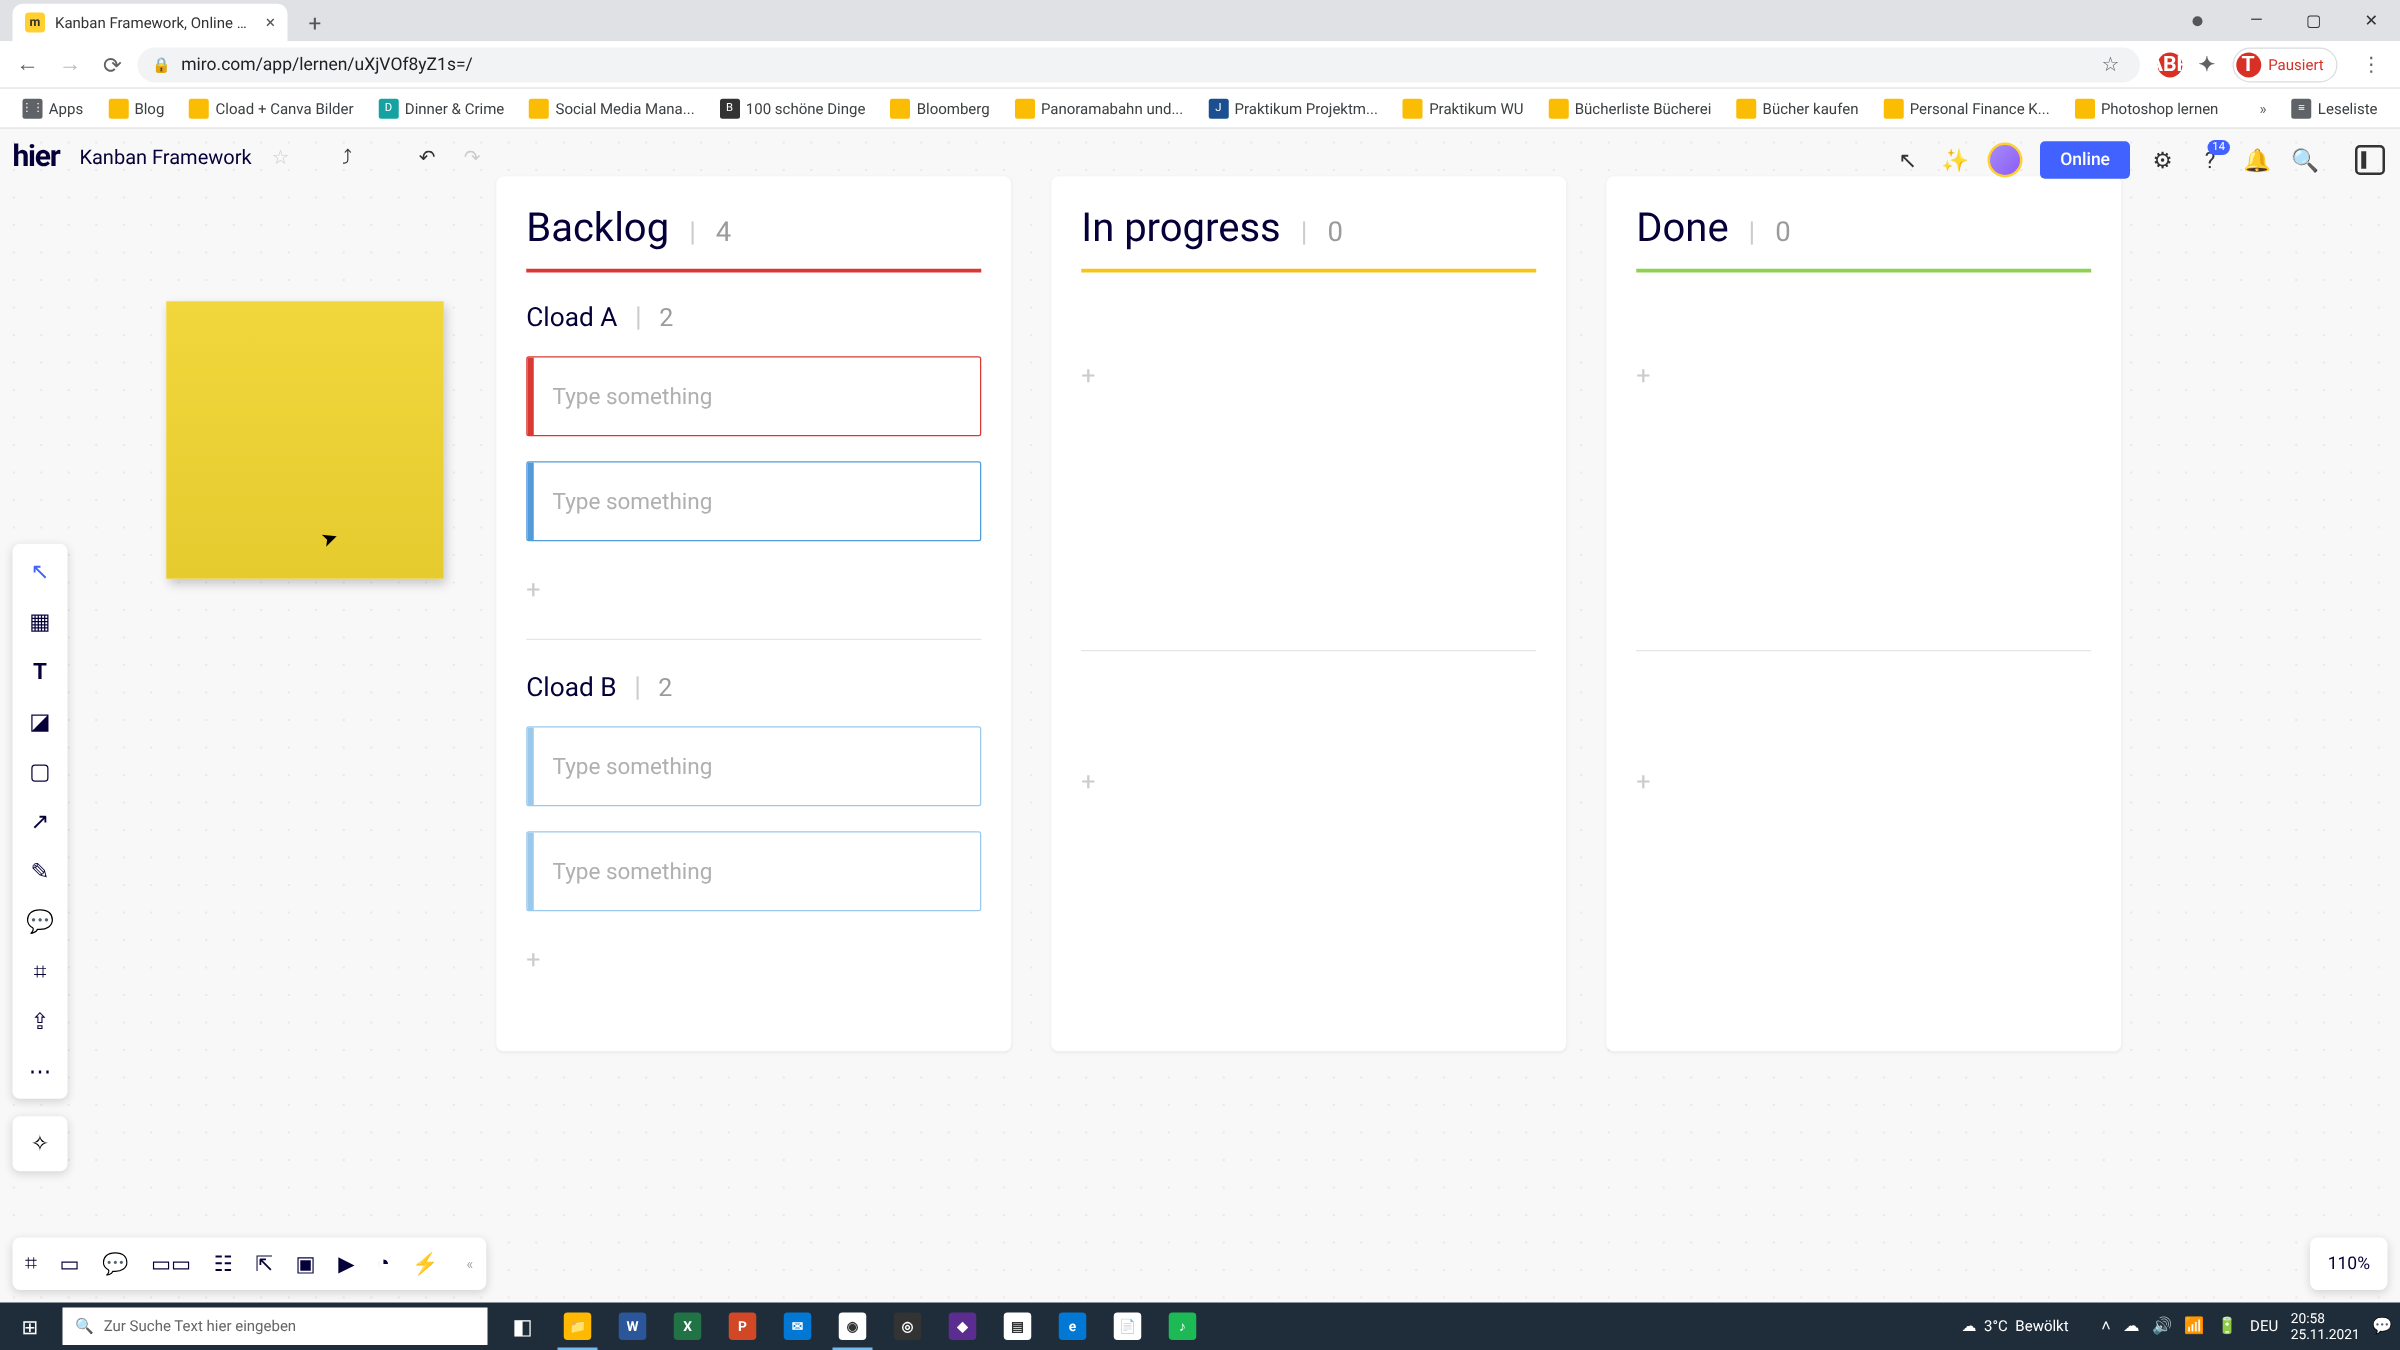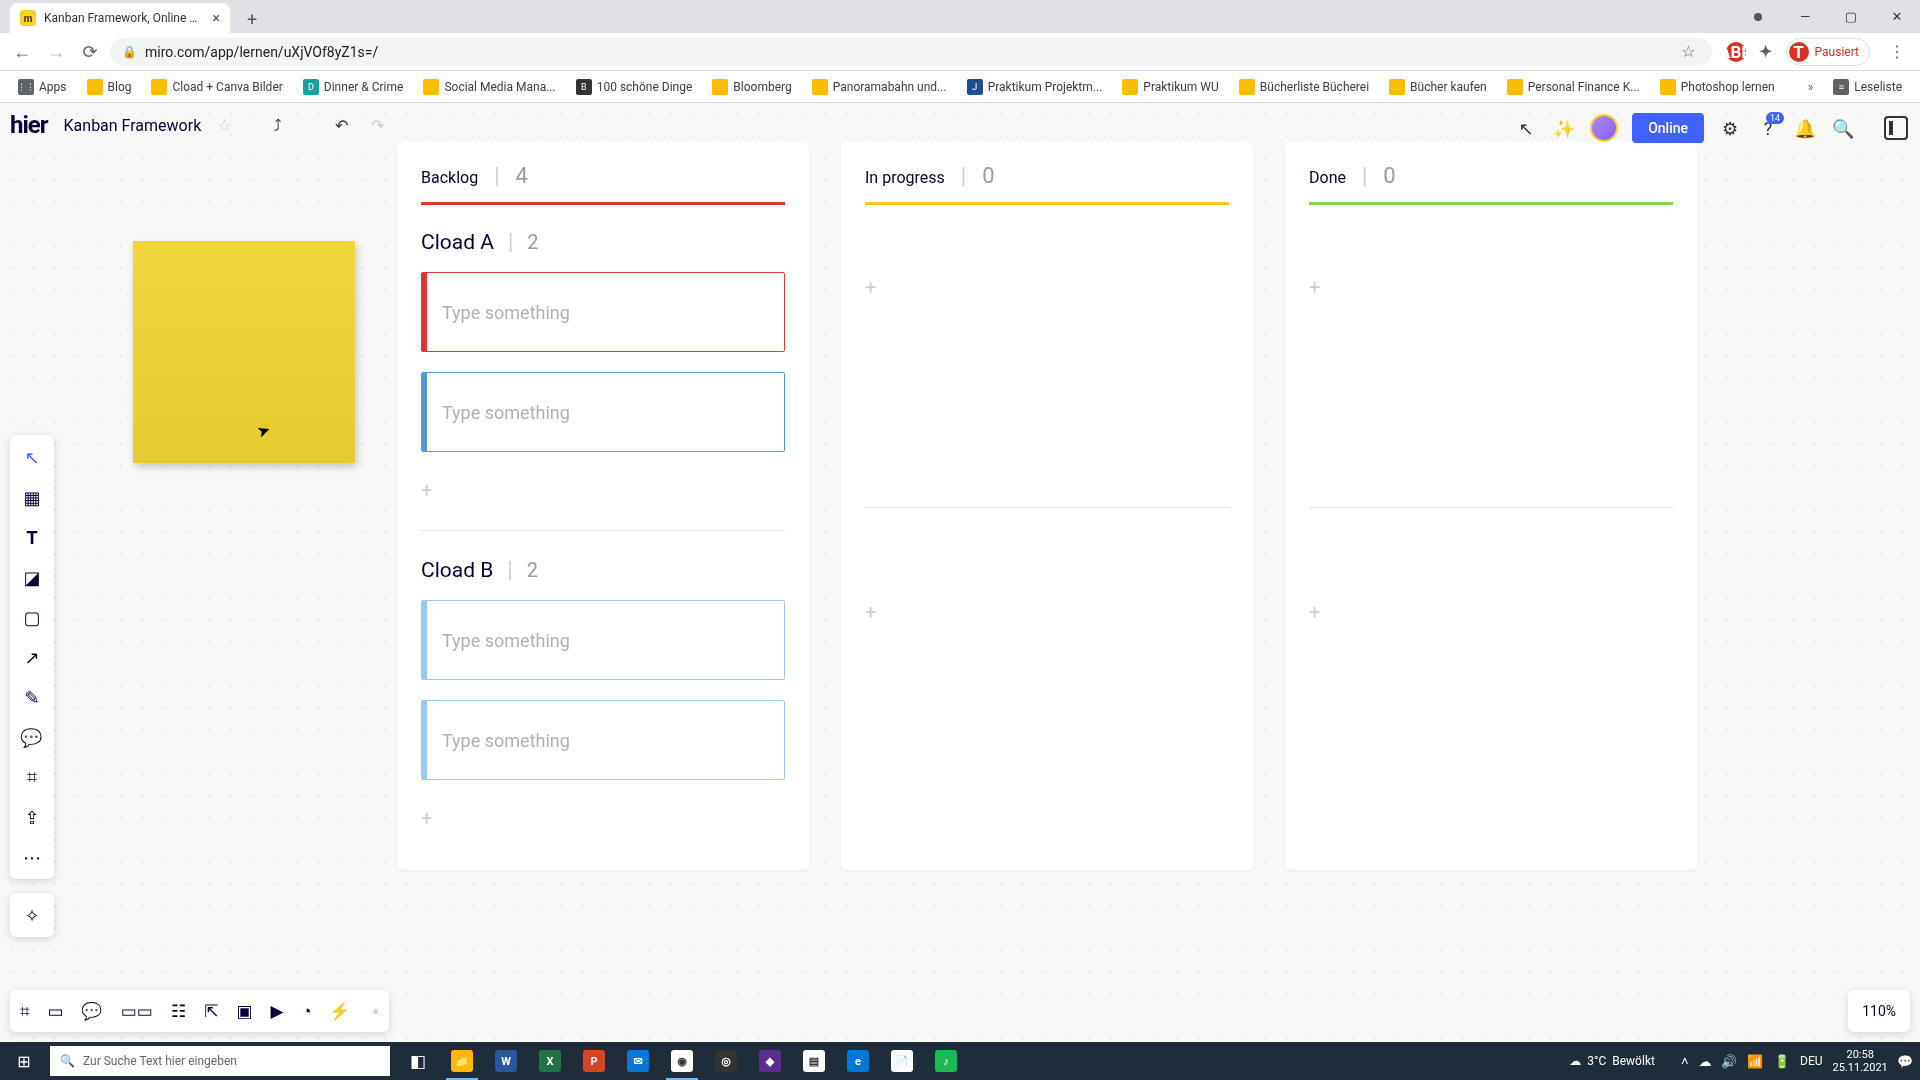--- a/index.html
+++ b/index.html
@@ -71,52 +71,52 @@
 .zoom-ind { position:absolute; bottom: 10px; right: 10px; height:42px; background:#fff; border-radius:6px; box-shadow:0 2px 8px rgba(0,0,0,0.15); display:flex; align-items:center; padding: 0 14px; font-size:14px; color:#050038;}
 
 
 .sticky-note { position:absolute; left: 133px; top: 138px; width: 222px; height: 222px; background: linear-gradient(to bottom, #f2d73c 0%, #e6cb2f 100%); box-shadow: 2px 4px 8px rgba(0,0,0,0.2);}
 .cursor-arrow { position:absolute; left: 257px; top: 318px; font-size:16px; transform:rotate(-20deg);}
 
 
 .kanban { position:absolute; top: 38px; left: 397px; right: 14px; display:flex; gap: 32px; }
 .col { width: 412px; background:#fff; border-radius: 6px; padding: 22px 24px 30px; box-shadow: 0 1px 3px rgba(0,0,0,0.06); min-height: 700px;}
 .col-head { display:flex; align-items:baseline; gap: 16px; margin-bottom: 14px;}
-.col-title { font-size: 16px; color:#050038;}
+.col-title { font-size: 32px; color:#050038;}
 .col-sep {color:#ccc;font-size:22px;}
 .col-count { font-size:22px; color:#9b9b9b;}
 .col-rule { height: 3px; width: 100%; margin-bottom: 24px;}
 .col-rule.red { background:#da3832;}
 .col-rule.yellow { background:#f5c518;}
 .col-rule.green { background:#8fd14f;}
 .team-head { display:flex; align-items:baseline; gap: 14px; margin-bottom: 18px;}
 .team-title { font-size:21px; color:#050038;}
 .team-count { font-size:20px; color:#9b9b9b;}
-.card { height: 80px; border: 1px solid #d0d0d0; border-radius:2px; display:flex; align-items:center; padding: 0 20px; font-size:18px; color:#b0b0b0; margin-bottom: 20px; position:relative;}
+.card { height: 64px; border: 1px solid #d0d0d0; border-radius:2px; display:flex; align-items:center; padding: 0 20px; font-size:18px; color:#b0b0b0; margin-bottom: 20px; position:relative;}
 .card-stripe{position:absolute;left:0;top:0;bottom:0;width:5px;}
 .stripe-red{background:#da3832;}
 .stripe-blue{background:#529bdb;}
 .stripe-lblue{background:#9bc9ec;}
 .card.border-red{border-color:#da3832;}
 .card.border-blue{border-color:#529bdb;}
 .card.border-lblue{border-color:#9bc9ec;}
 .add-plus { font-size:20px; color:#ccc; padding: 6px 0 10px;}
 .team-divider { height:1px; background:#e5e5e5; margin: 18px 0 26px;}
 
 
 .taskbar { position:absolute; bottom:0; left:0; right:0; height:38px; background:#1f2d3a; display:flex; align-items:center; color:#fff; font-size:12px;}
 .start-btn { width:48px; height:100%; display:flex; align-items:center; justify-content:center; font-size:16px;}
 .search-box { width:340px; height:30px; background:#fff; display:flex; align-items:center; padding:0 10px; color:#666; gap:8px; margin-left: 2px;}
 .task-icons { display:flex; height:100%; align-items:center; margin-left:6px;}
 .tb-ic { width:44px; height:100%; display:flex; align-items:center; justify-content:center; font-size:17px; position:relative;}
 .tb-ic .sq{width:22px;height:22px;border-radius:3px;display:flex;align-items:center;justify-content:center;font-size:11px;font-weight:bold;color:#fff;}
 .tb-ic.active::after{content:'';position:absolute;bottom:0;left:6px;right:6px;height:2px;background:#76b9ed;}
 .systray { margin-left:auto; display:flex; align-items:center; height:100%; gap:10px; padding-right: 6px; font-size:12px;}
 .systray .ic { font-size:13px;}
-.datetime { text-align:center; line-height:1.2; font-size:11px;}
+.datetime { text-align:left; line-height:1.2; font-size:11px;}
 .weather{display:flex;align-items:center;gap:6px;margin-right:16px;}
 </style>
 </head>
 <body>
 
 <div class="browser-titlebar">
   <div class="tab">
     <div class="tab-favicon">m</div>
     <span class="tab-title">Kanban Framework, Online Whit</span>
     <span class="tab-close">×</span>

